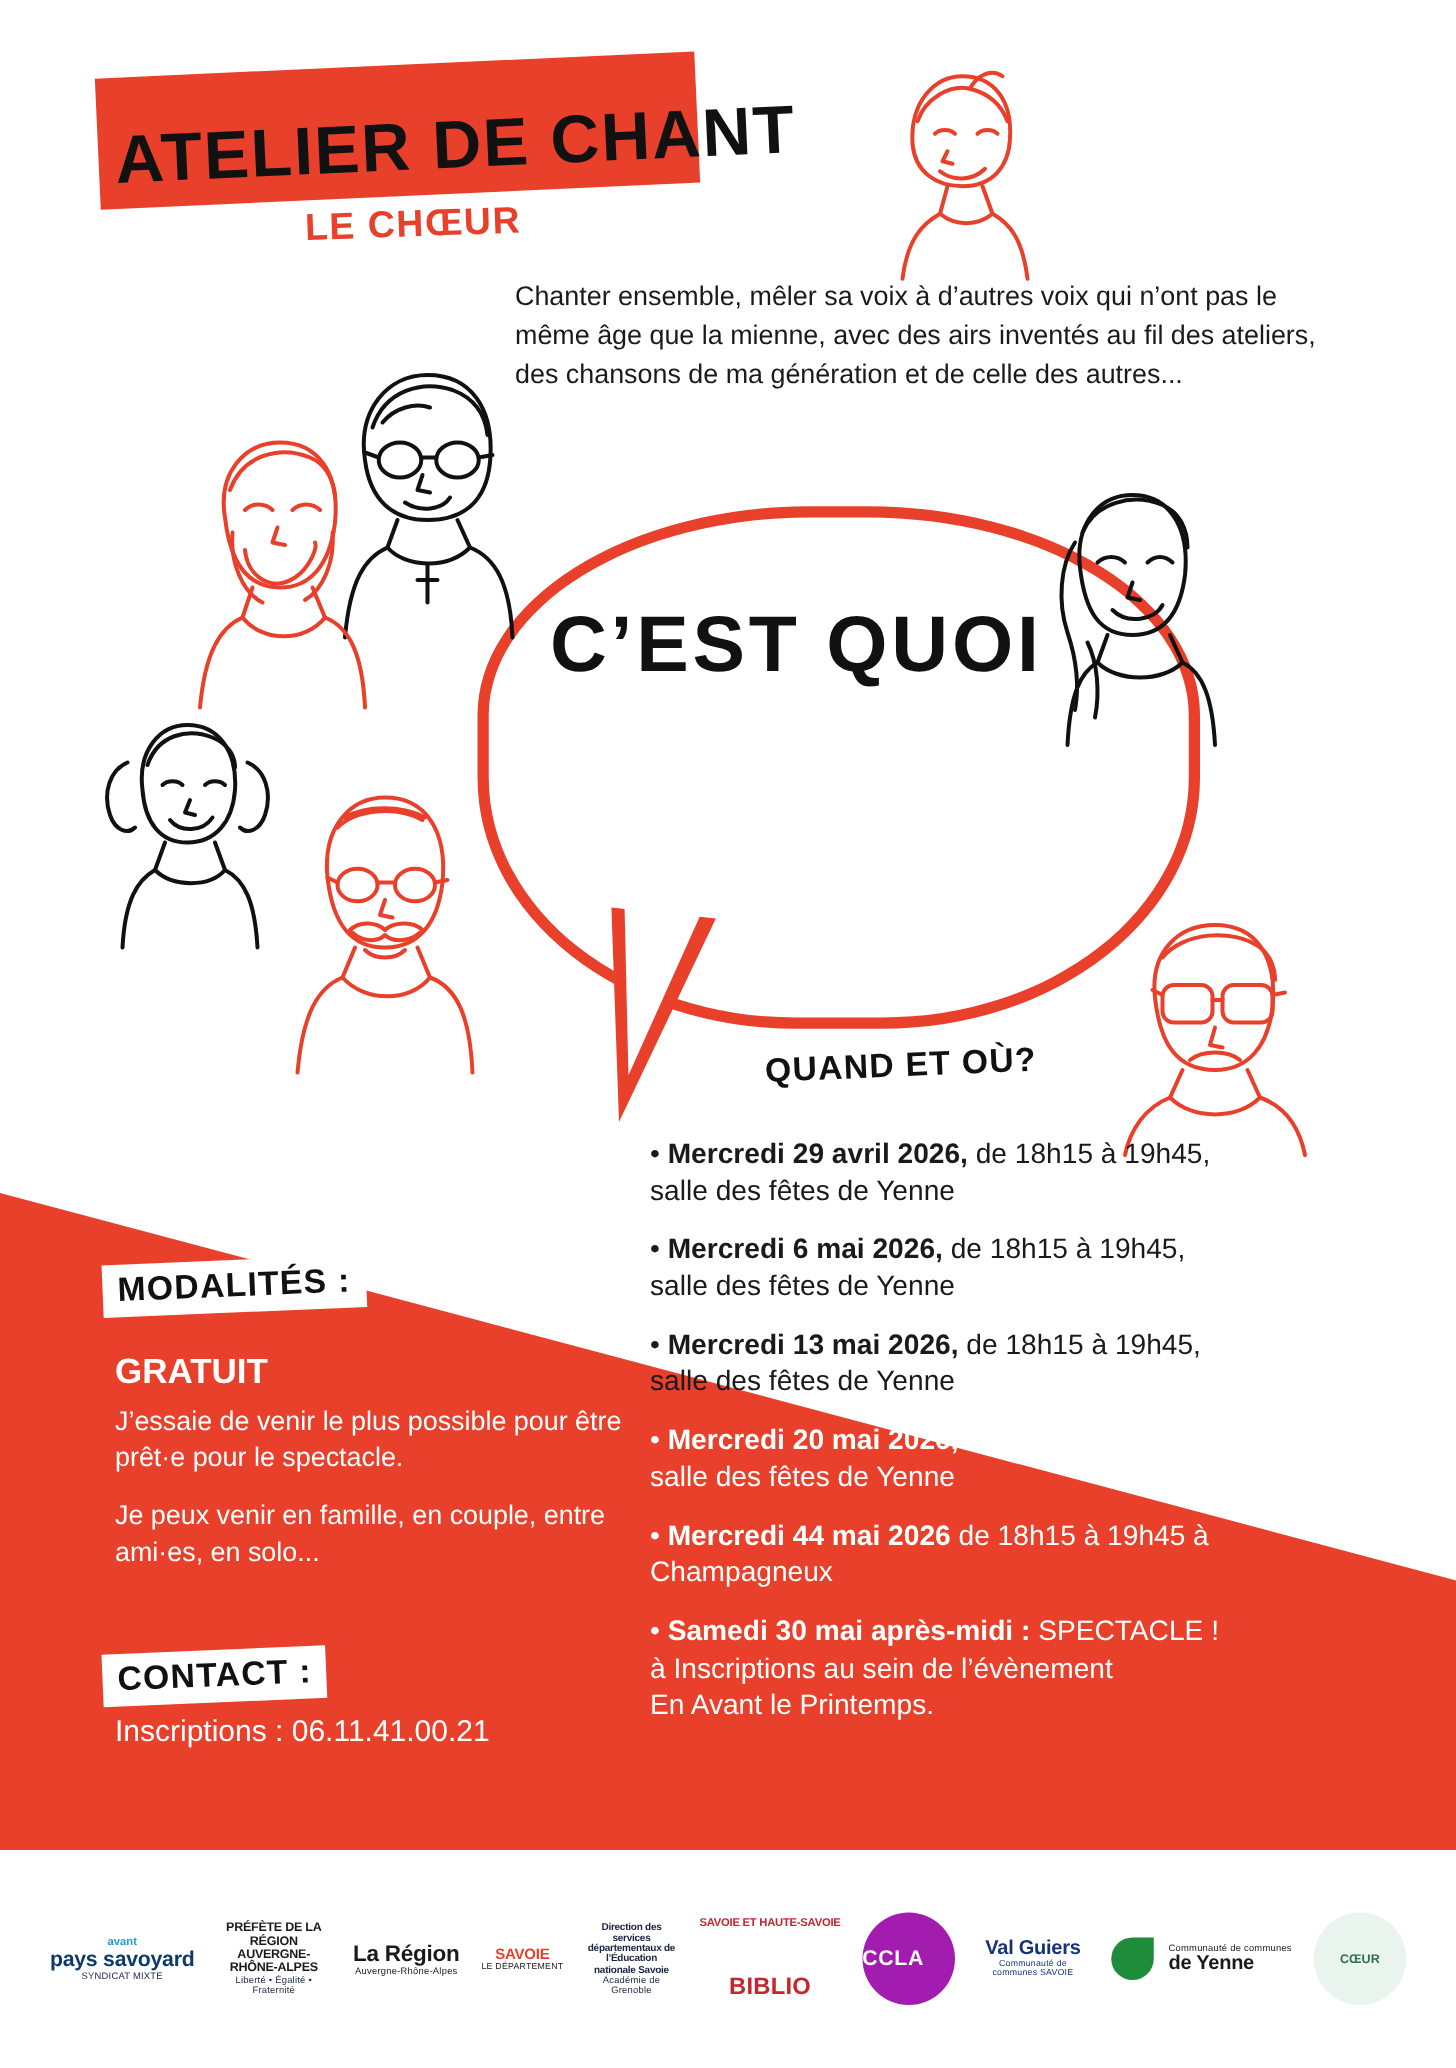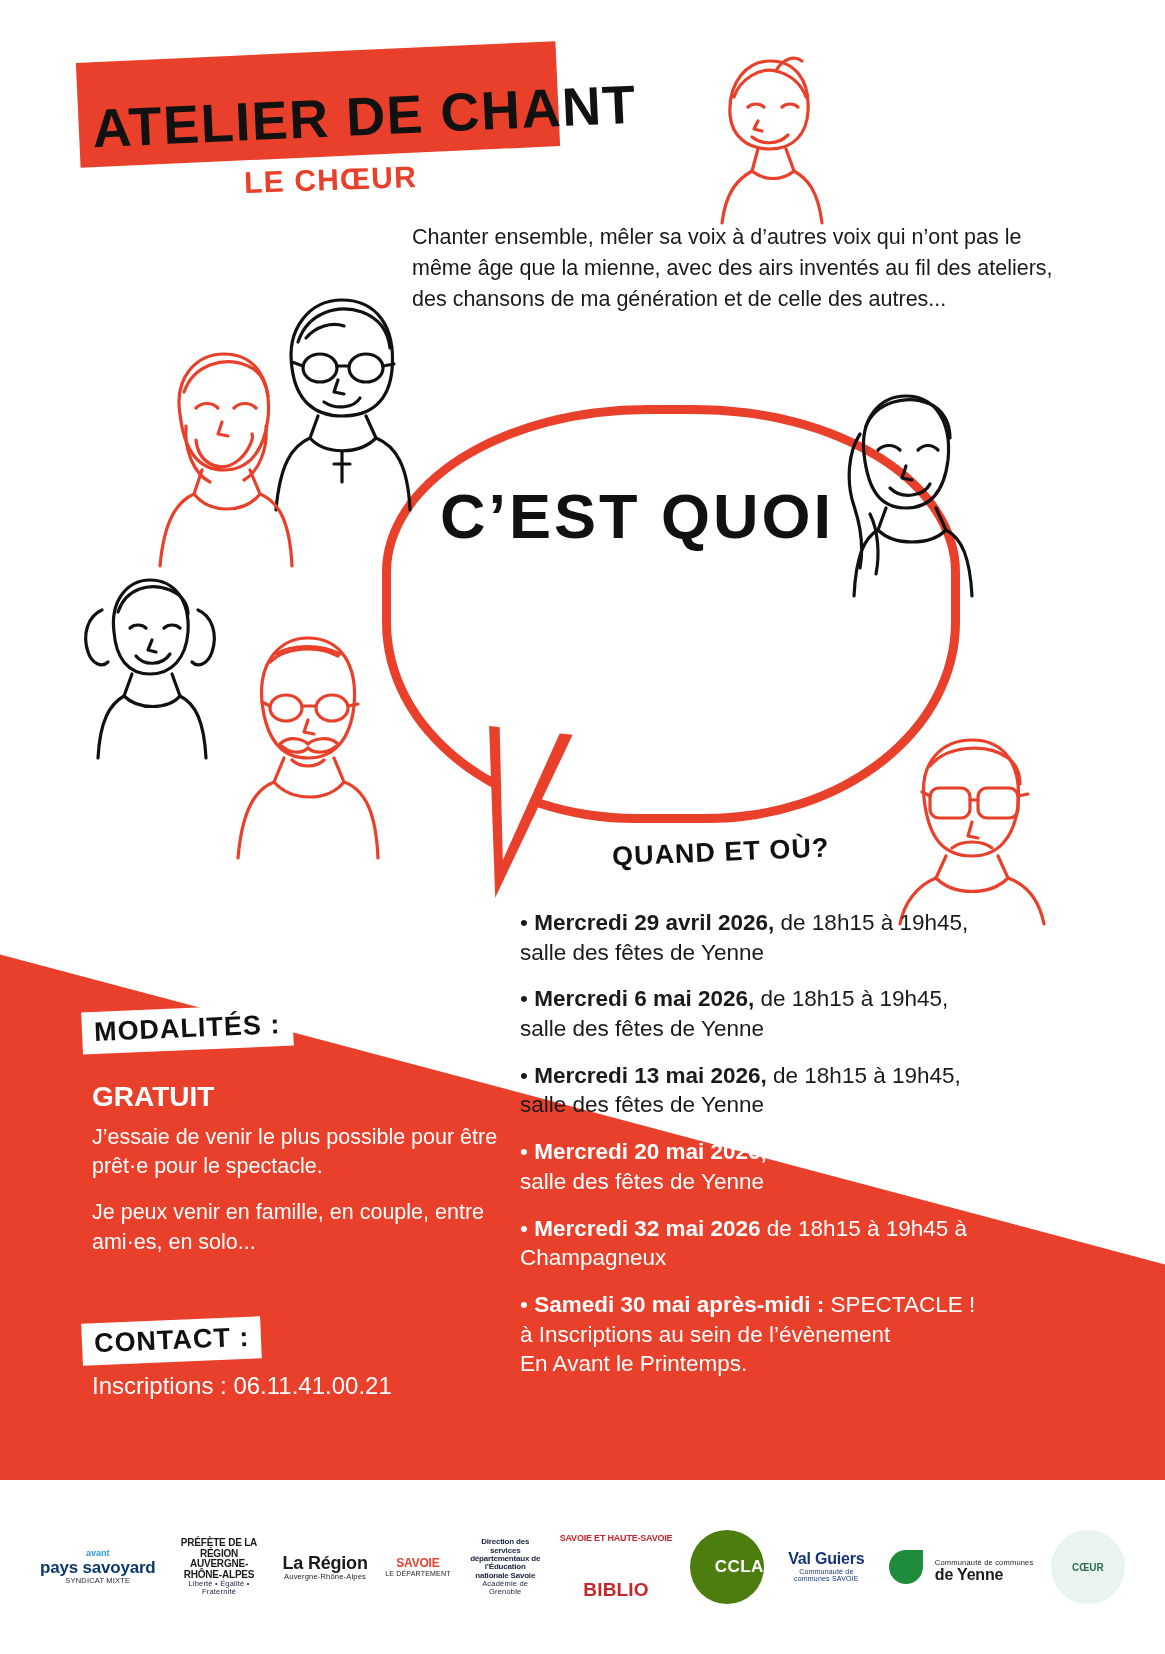--- a/index.html
+++ b/index.html
@@ -258,27 +258,27 @@
   .logo-prefet .l-main { font-size: 10px; color:#1a1a1a; }
   .logo-region .l-main { font-size: 18px; color:#1a1a1a; }
   .logo-region .l-sub { color:#1a1a1a; }
   .logo-savoie .l-main { font-size: 12px; color:#e8402a; }
   .logo-savoie .l-sub { color:#1a1a1a; font-size:7px;}
   .logo-ecole .l-main { font-size: 8px; color:#1a2340;}
   .logo-biblio .l-main { font-size: 17px; color:#c5262b; }
   .logo-biblio .l-sub { color:#c5262b; font-size:9px; }
   .logo-ccla {
     width: 74px; height: 74px; border-radius: 50%;
-    background: #4d7c0f; color: #ffffff;
-    display: flex; align-items: center; justify-content: flex-end;
+    background: #a21caf; color: #ffffff;
+    display: flex; align-items: center; justify-content: flex-start;
     font-weight: bold; font-size: 17px; letter-spacing: 0.5px;
   }
   .logo-guiers .l-main { font-size: 16px; color:#15337a; }
   .logo-guiers .l-sub { color:#15337a; font-size:7px;}
-  .logo-yenne { display:flex; align-items:flex-end; gap:12px; }
+  .logo-yenne { display:flex; align-items:center; gap:12px; }
   .logo-yenne .leaf {
     width: 34px; height: 34px; background: #1f8c3b;
     border-radius: 50% 0 50% 50%;
   }
   .logo-yenne .l-main { font-size: 16px; color:#1a1a1a; text-align:left;}
   .logo-yenne .l-sub { font-size:7.5px; color:#1a1a1a; text-align:left;}
   .logo-coeur {
     width: 74px; height: 74px; border-radius: 50%;
     background: #e9f4ef; color:#2f6f4f;
     display:flex; align-items:center; justify-content:center;
@@ -446,21 +446,21 @@
       <span class="b">Mercredi 13 mai 2026,</span><span> de 18h15 à 19h45,</span><br>
       <span>salle des fêtes de Yenne</span>
     </div>
     <div class="item sch-light">
       <span>•</span>
       <span class="b">Mercredi 20 mai 2026,</span><span> de 18h15 à 19h45,</span><br>
       <span>salle des fêtes de Yenne</span>
     </div>
     <div class="item sch-light">
       <span>•</span>
-      <span class="b">Mercredi 32 mai 2026</span><span> de 18h15 à 19h45 à</span><br>
+      <span class="b">Mercredi 44 mai 2026</span><span> de 18h15 à 19h45 à</span><br>
       <span>Champagneux</span>
     </div>
     <div class="item sch-light">
       <span>•</span>
       <span class="b">Samedi 30 mai après-midi :</span><span> SPECTACLE !</span><br>
       <span>à Inscriptions au sein de l’évènement</span><br>
       <span>En Avant le Printemps.</span>
     </div>
   </div>
 

